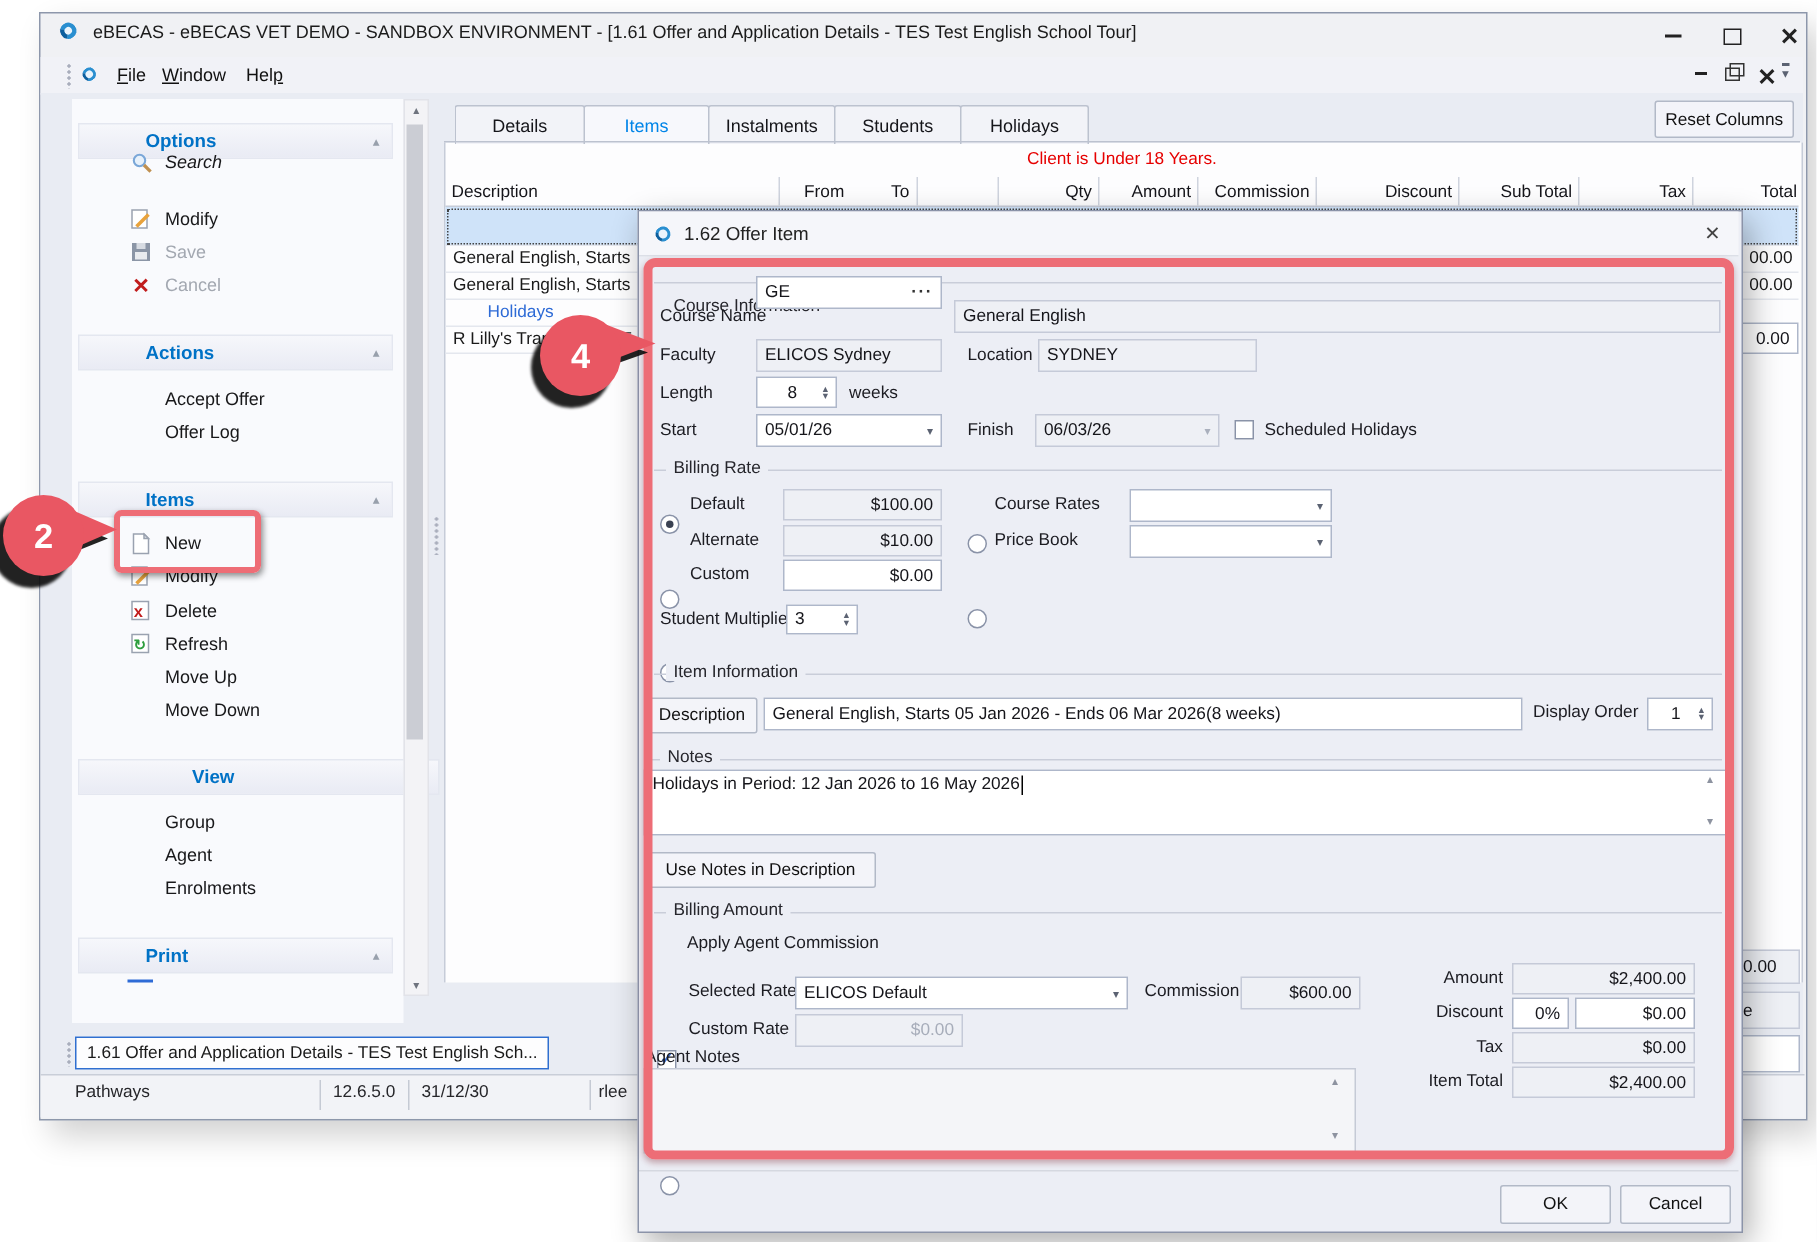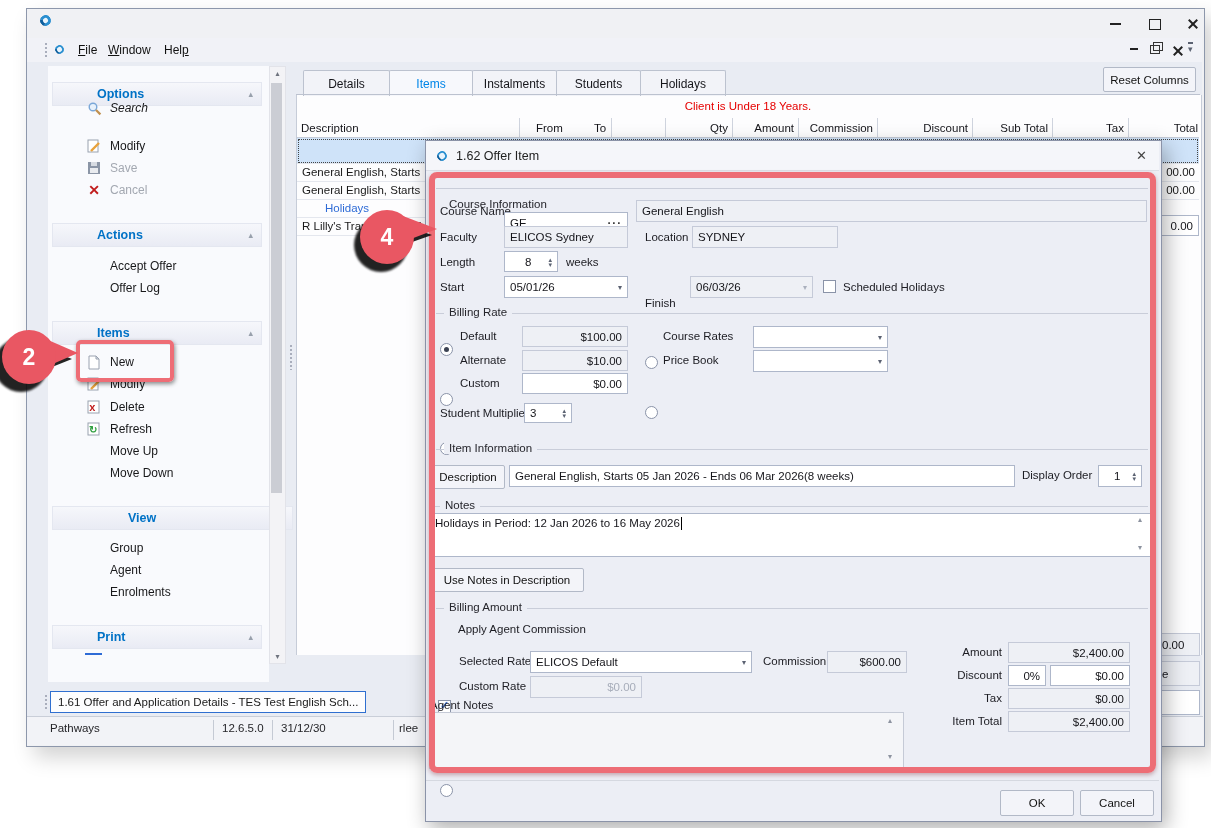--- a/index.html
+++ b/index.html
@@ -84,20 +84,21 @@
 </head>
 <body>
 
 <div id="stage">
 
   <div class="abs win"></div>
 
   <div class="abs" style="left:40px;top:15px;">
       <div class="logo"></div>
     </div>
+  <div class="abs titlebar-text" style="left:62px;top:14px;">eBECAS - eBECAS VET DEMO - SANDBOX ENVIRONMENT - [1.61 Offer and Application Details - TES Test English School Tour]</div>
   <div class="abs wbtn" style="left:1098px;top:13px;">
       <div class="glyph-min"></div>
     </div>
   <div class="abs wbtn" style="left:1138px;top:13px;">
       <div class="glyph-max"></div>
     </div>
   <div class="abs wbtn" style="left:1176px;top:13px;">
       <div class="glyph-x"></div>
     </div>
 
@@ -357,21 +358,21 @@
         <span class="logo" style="display:block;width:10px;height:10px;border-width:2.5px;"></span>
       </span>
     <span style="margin-left:9px;font-size:12.5px;color:#222;">1.62 Offer Item</span>
     <span style="margin-left:auto;margin-right:12px;color:#444;font-size:13px;">✕</span>
   </div>
 
   <div class="abs gline" style="left:436px;top:188px;width:712px;"></div>
   <div class="abs glabel" style="left:444px;top:198px;text-align:right;">Course Information</div>
 
   <div class="abs lbl" style="left:440px;top:205px;">Course Name</div>
-  <div class="abs ed" style="left:504px;top:184px;width:124px;height:22px;margin-top:28px;">
+  <div class="abs ed" style="left:504px;top:184px;width:124px;height:22px;">
     <span>GE</span>
     <span style="margin-left:auto;font-weight:bold;letter-spacing:1px;color:#333;">···</span>
   </div>
   <div class="abs ro" style="left:636px;top:200px;width:511px;height:22px;">
       <span>General English</span>
     </div>
 
   <div class="abs lbl" style="left:440px;top:231px;">Faculty</div>
   <div class="abs ro" style="left:504px;top:226px;width:124px;height:22px;">
       <span>ELICOS Sydney</span>
@@ -389,21 +390,21 @@
         <span>▾</span>
       </span>
   </div>
   <div class="abs lbl" style="left:566px;top:256px;">weeks</div>
 
   <div class="abs lbl" style="left:440px;top:281px;">Start</div>
   <div class="abs ed" style="left:504px;top:276px;width:124px;height:22px;">
     <span>05/01/26</span>
       <span class="dd">▾</span>
   </div>
-  <div class="abs lbl" style="left:645px;top:297px;text-align:right;">Finish</div>
+  <div class="abs lbl" style="left:645px;top:281px;text-align:right;">Finish</div>
   <div class="abs ro" style="left:690px;top:276px;width:123px;height:22px;">
     <span>06/03/26</span>
       <span class="dd dis">▾</span>
   </div>
   <div class="abs cb" style="left:823px;top:280px;"></div>
   <div class="abs lbl" style="left:843px;top:281px;">Scheduled Holidays</div>
 
   <div class="abs gline" style="left:436px;top:313px;width:712px;"></div>
   <div class="abs glabel" style="left:444px;top:306px;">Billing Rate</div>
 

